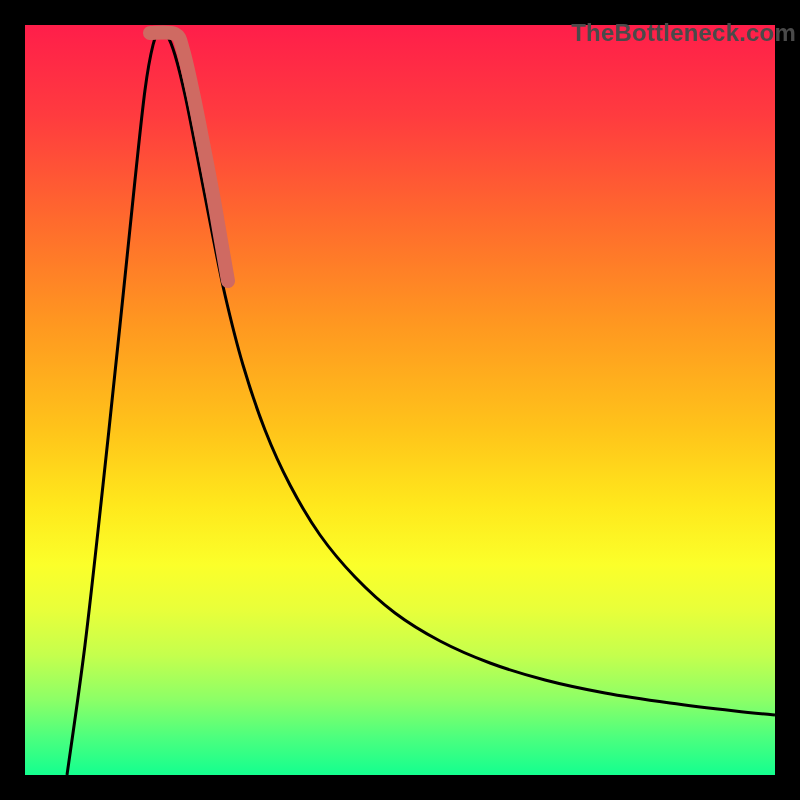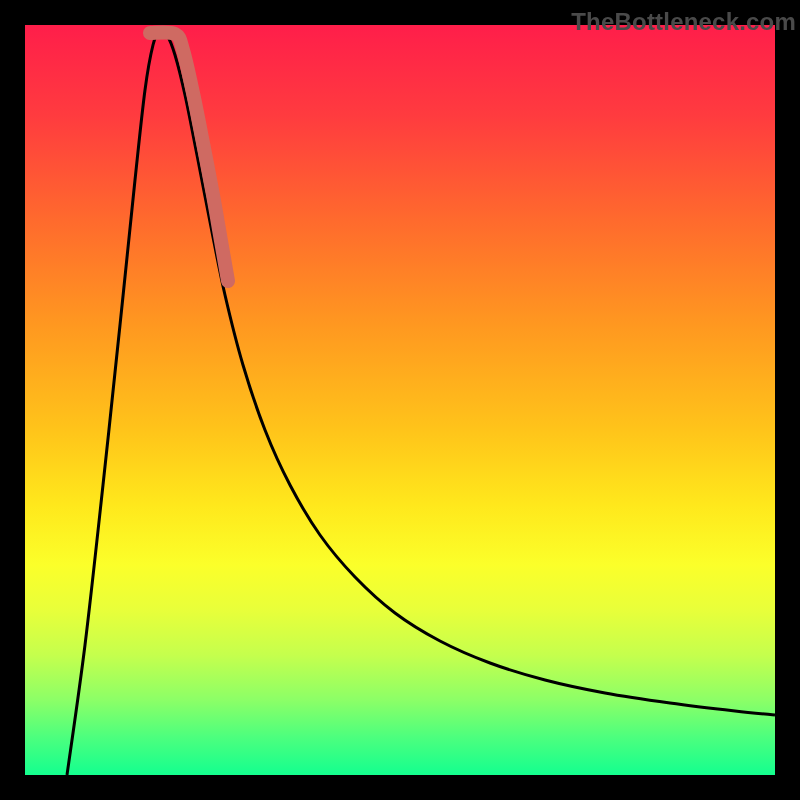--- a/index.html
+++ b/index.html
@@ -27,21 +27,21 @@
       #fbff2a 72%,
       #e8ff3a 78%,
       #c5ff4d 84%,
       #8cff67 90%,
       #4cff7e 95%,
       #14ff8f 100%
     );
   }
   .watermark {
     position: absolute;
-    top: 8px;
+    top: 19px;
     right: 4px;
     color: #4a4a4a;
     font-size: 24px;
     font-weight: 700;
     letter-spacing: 0.2px;
     z-index: 20;
     font-family: Arial, Helvetica, sans-serif;
   }
   svg.overlay {
     position: absolute;

